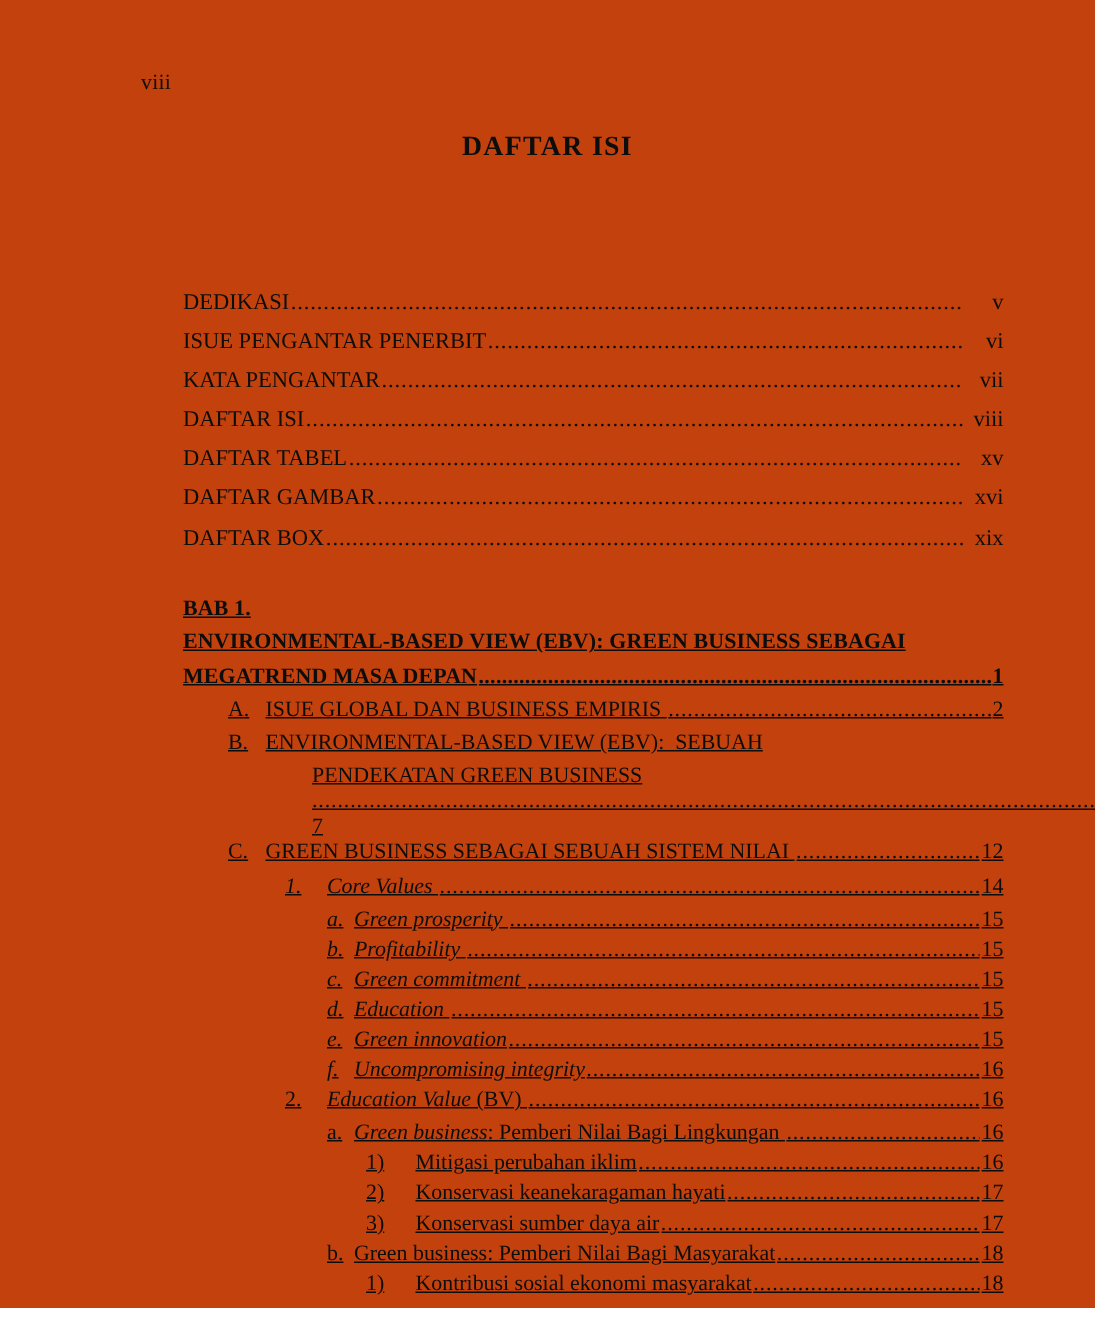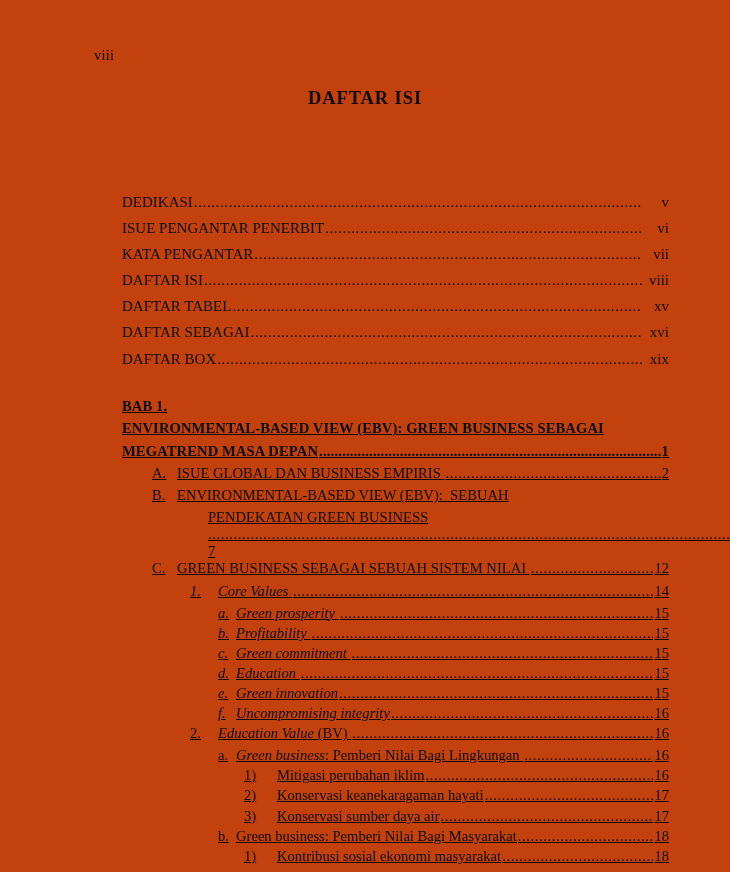--- a/index.html
+++ b/index.html
@@ -167,21 +167,21 @@
       <span class="pageno">viii</span>
     </div>
 
     <div class="row">
       <span class="label">DAFTAR TABEL</span>
       <span class="leader"></span>
       <span class="pageno">xv</span>
     </div>
 
     <div class="row">
-      <span class="label">DAFTAR SEBAGAI</span>
+      <span class="label">DAFTAR GAMBAR</span>
       <span class="leader"></span>
       <span class="pageno">xvi</span>
     </div>
 
     <div class="row">
       <span class="label">DAFTAR BOX</span>
       <span class="leader"></span>
       <span class="pageno">xix</span>
     </div>
 

